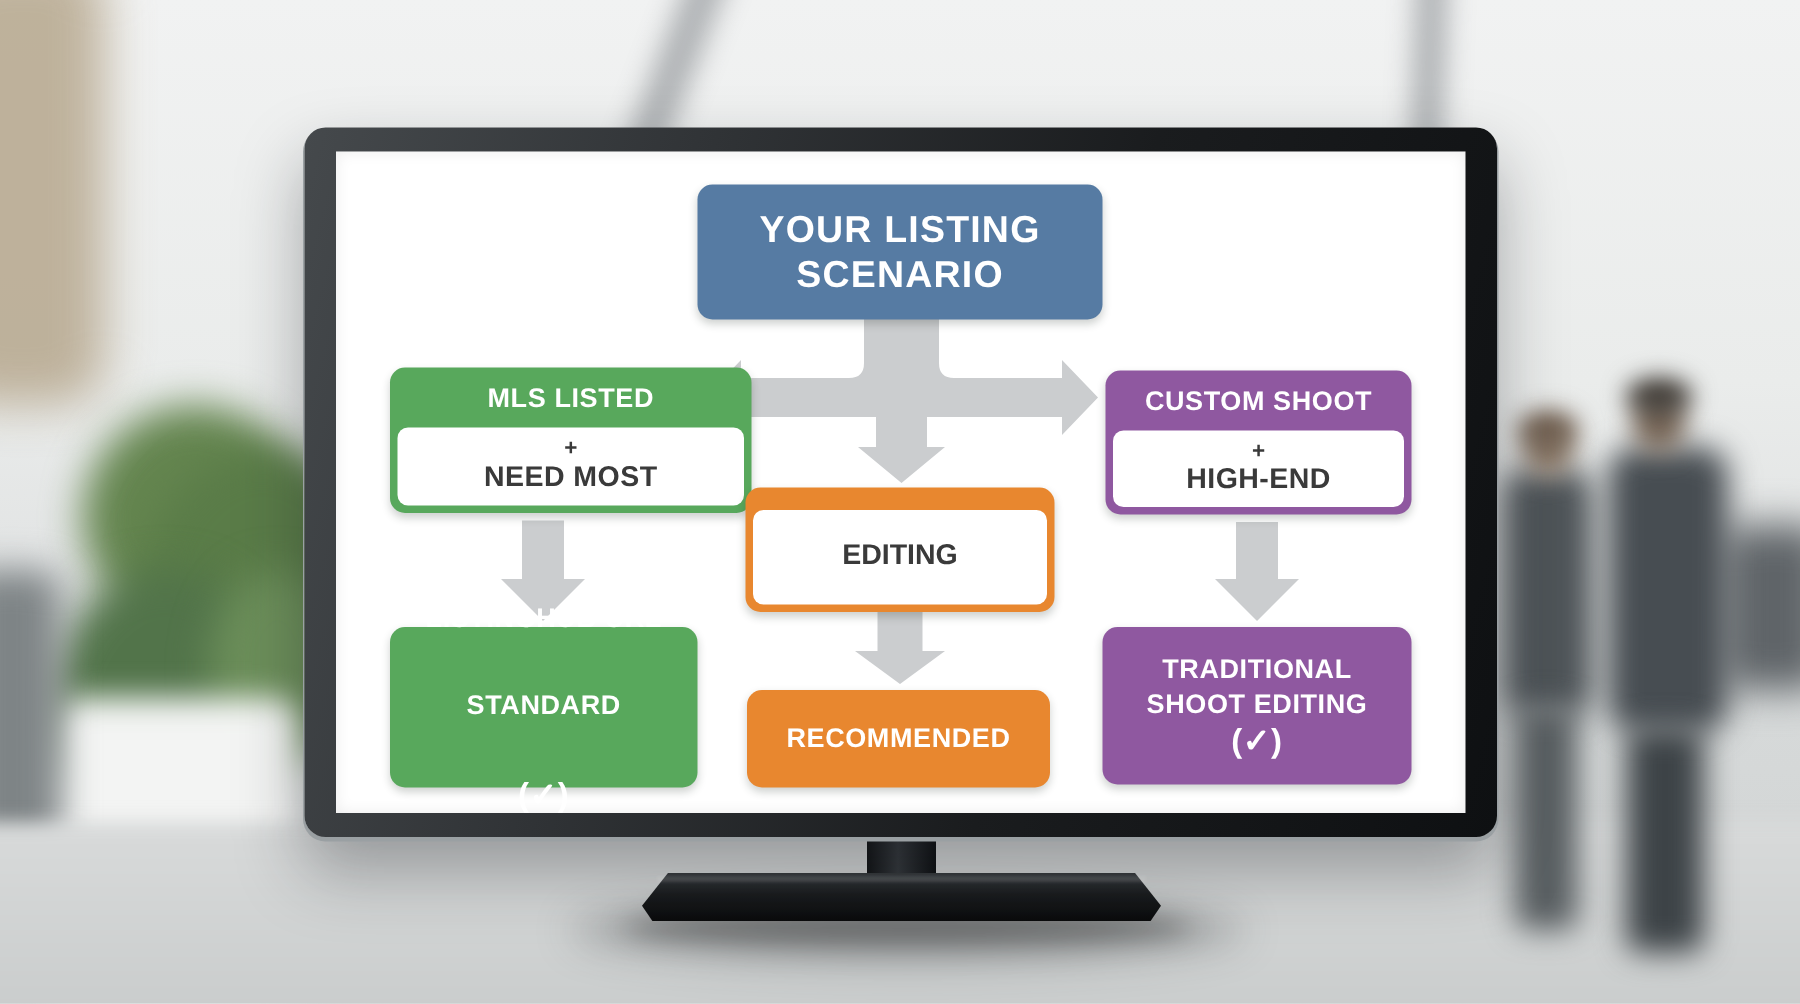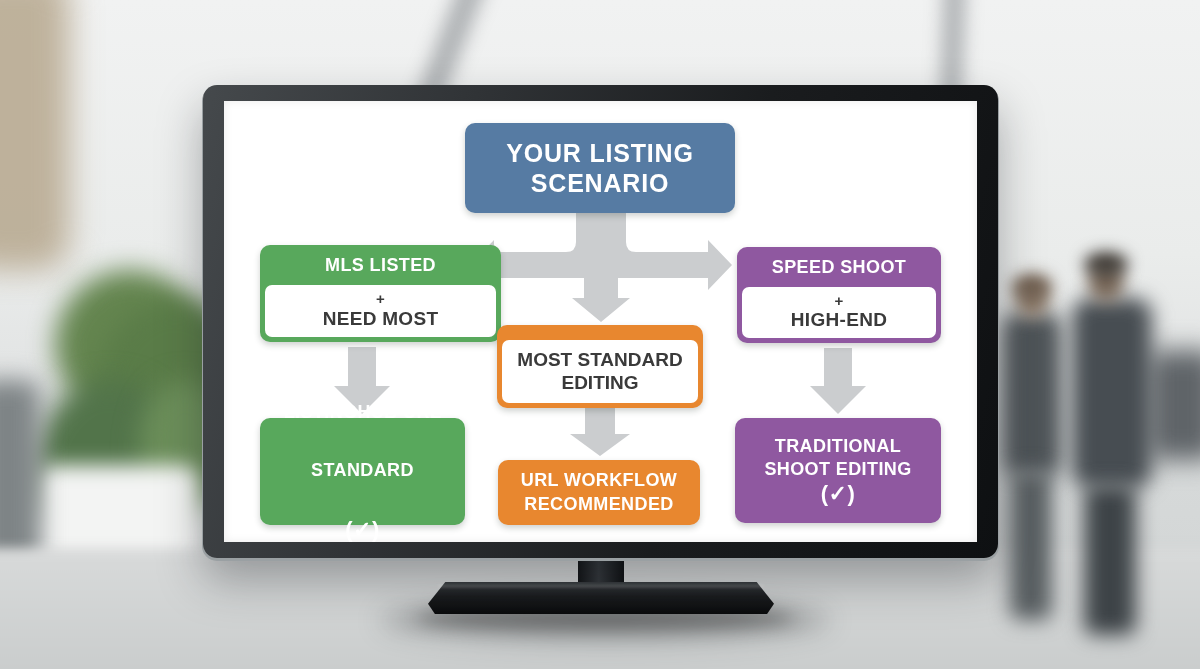--- a/index.html
+++ b/index.html
@@ -125,42 +125,40 @@
 
         <div class="fbox b-left" style="background-color: rgb(88, 168, 92);">
           <div class="hdr">MLS LISTED</div>
           <div class="bdy">
             <span class="plus">+</span>
             <span class="cond">NEED MOST</span>
           </div>
         </div>
 
         <div class="fbox b-right" style="background-color: rgb(143, 88, 160);">
-          <div class="hdr">SPEED SHOOT</div>
+          <div class="hdr">CUSTOM SHOOT</div>
           <div class="bdy">
             <span class="plus">+</span>
             <span class="cond">HIGH-END</span>
           </div>
         </div>
 
         <div class="fbox b-center" style="background-color: rgb(232, 135, 47);">
           <div class="bdy">
-            <span class="line">MOST STANDARD</span>
             <span class="line">EDITING</span>
           </div>
         </div>
 
         <div class="fbox solid r-left" style="background-color: rgb(88, 168, 92);">
           <span class="line">LISTINGHUB URL</span>
           <span class="line">STANDARD</span>
           <span class="mark">(✓)</span>
         </div>
 
         <div class="fbox solid r-center" style="background-color: rgb(232, 135, 47);">
-          <span class="line">URL WORKFLOW</span>
           <span class="line">RECOMMENDED</span>
         </div>
 
         <div class="fbox solid r-right" style="background-color: rgb(143, 88, 160); align-items: center;">
           <span class="line">TRADITIONAL</span>
           <span class="line">SHOOT EDITING</span>
           <span class="mark">(✓)</span>
         </div>
 
       </div>

